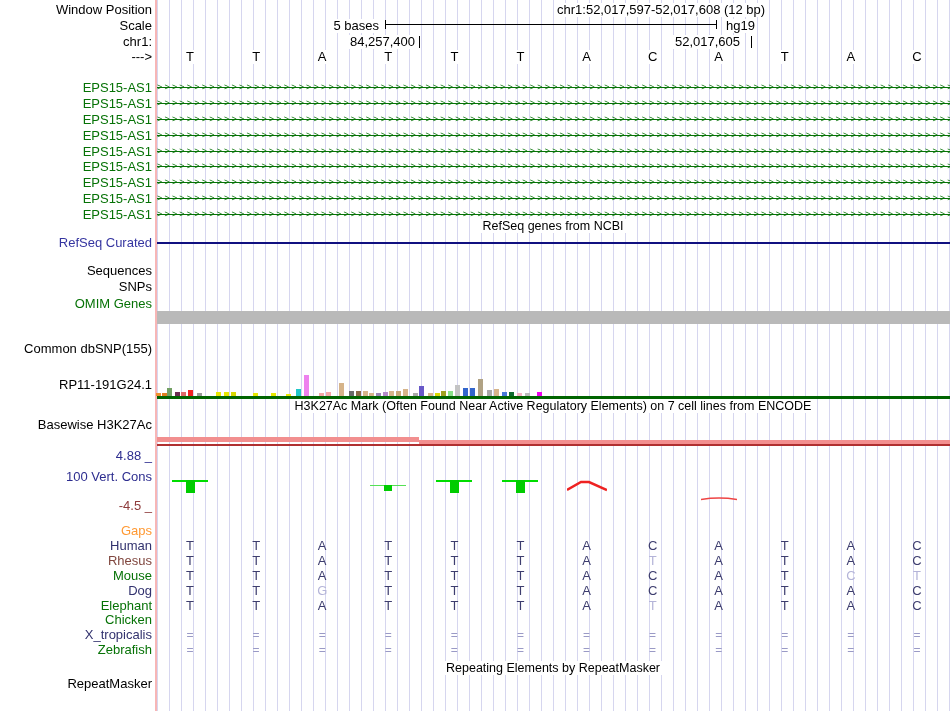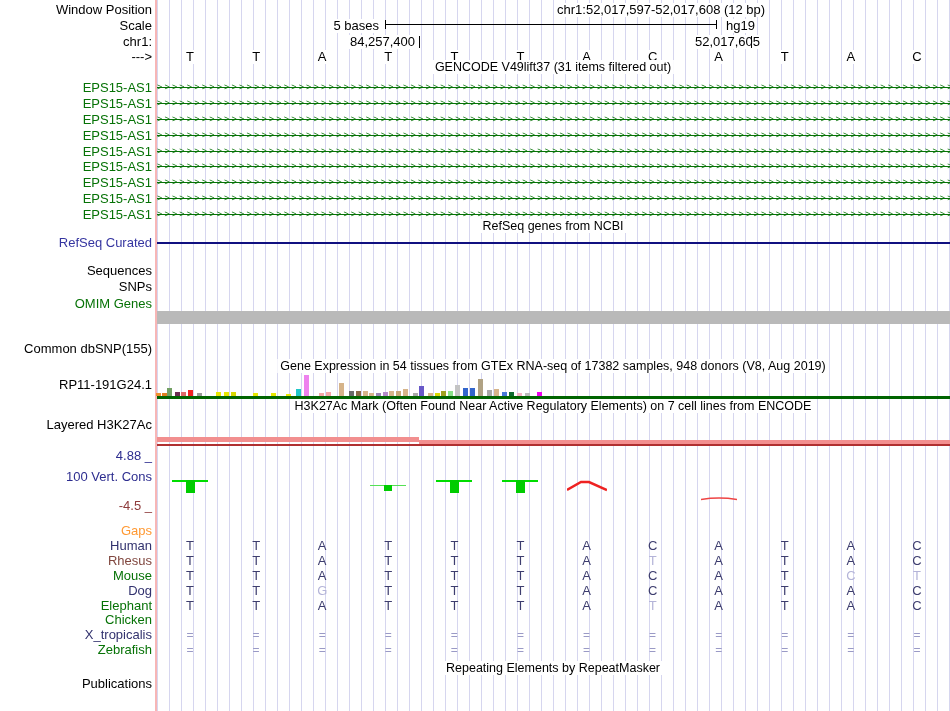--- a/index.html
+++ b/index.html
@@ -38,55 +38,53 @@
   <div class="hdrtxt" style="left:555px;top:3px">chr1:52,017,597-52,017,608 (12 bp)</div>
 
   <div class="hdrtxt" style="right:569px;top:19px;text-align:right">5 bases</div>
   <div class="scalebar-line"></div>
   <div class="tick" style="left:385px;top:20px;height:9px"></div>
   <div class="tick" style="left:716px;top:20px;height:9px"></div>
   <div class="hdrtxt" style="left:724px;top:19px">hg19</div>
 
   <div class="hdrtxt" style="right:533px;top:35px;text-align:right">84,257,400</div>
   <div class="tick" style="left:419px;top:36px;height:12px"></div>
-  <div class="hdrtxt" style="right:188px;top:35px;text-align:right">52,017,605</div>
+  <div class="hdrtxt" style="right:208px;top:35px;text-align:right">52,017,605</div>
   <div class="tick" style="left:751px;top:36px;height:12px"></div>
 
   <div id="base-row">
       <div style="position: absolute; left: 190.042px; top: 50px; transform: translateX(-50%); font: 13px / 14px &quot;Liberation Sans&quot;, sans-serif; z-index: 3; background: rgb(255, 255, 255); padding: 0px 2px;">T</div>
       <div style="position: absolute; left: 256.125px; top: 50px; transform: translateX(-50%); font: 13px / 14px &quot;Liberation Sans&quot;, sans-serif; z-index: 3; background: rgb(255, 255, 255); padding: 0px 2px;">T</div>
       <div style="position: absolute; left: 322.208px; top: 50px; transform: translateX(-50%); font: 13px / 14px &quot;Liberation Sans&quot;, sans-serif; z-index: 3; background: rgb(255, 255, 255); padding: 0px 2px;">A</div>
       <div style="position: absolute; left: 388.292px; top: 50px; transform: translateX(-50%); font: 13px / 14px &quot;Liberation Sans&quot;, sans-serif; z-index: 3; background: rgb(255, 255, 255); padding: 0px 2px;">T</div>
       <div style="position: absolute; left: 454.375px; top: 50px; transform: translateX(-50%); font: 13px / 14px &quot;Liberation Sans&quot;, sans-serif; z-index: 3; background: rgb(255, 255, 255); padding: 0px 2px;">T</div>
       <div style="position: absolute; left: 520.458px; top: 50px; transform: translateX(-50%); font: 13px / 14px &quot;Liberation Sans&quot;, sans-serif; z-index: 3; background: rgb(255, 255, 255); padding: 0px 2px;">T</div>
       <div style="position: absolute; left: 586.542px; top: 50px; transform: translateX(-50%); font: 13px / 14px &quot;Liberation Sans&quot;, sans-serif; z-index: 3; background: rgb(255, 255, 255); padding: 0px 2px;">A</div>
       <div style="position: absolute; left: 652.625px; top: 50px; transform: translateX(-50%); font: 13px / 14px &quot;Liberation Sans&quot;, sans-serif; z-index: 3; background: rgb(255, 255, 255); padding: 0px 2px;">C</div>
       <div style="position: absolute; left: 718.708px; top: 50px; transform: translateX(-50%); font: 13px / 14px &quot;Liberation Sans&quot;, sans-serif; z-index: 3; background: rgb(255, 255, 255); padding: 0px 2px;">A</div>
       <div style="position: absolute; left: 784.792px; top: 50px; transform: translateX(-50%); font: 13px / 14px &quot;Liberation Sans&quot;, sans-serif; z-index: 3; background: rgb(255, 255, 255); padding: 0px 2px;">T</div>
       <div style="position: absolute; left: 850.875px; top: 50px; transform: translateX(-50%); font: 13px / 14px &quot;Liberation Sans&quot;, sans-serif; z-index: 3; background: rgb(255, 255, 255); padding: 0px 2px;">A</div>
       <div style="position: absolute; left: 916.958px; top: 50px; transform: translateX(-50%); font: 13px / 14px &quot;Liberation Sans&quot;, sans-serif; z-index: 3; background: rgb(255, 255, 255); padding: 0px 2px;">C</div>
     </div>
 
-  <div class="title" style="top:60px">GENCODE V49lift37 (31 items filtered out)</div>
   <div class="title" style="top:219px">RefSeq genes from NCBI</div>
-  <div class="title" style="top:359px">Gene Expression in 54 tissues from GTEx RNA-seq of 17382 samples, 948 donors (V8, Aug 2019)</div>
   <div class="title" style="top:399px">H3K27Ac Mark (Often Found Near Active Regulatory Elements) on 7 cell lines from ENCODE</div>
   <div class="title" style="top:661px">Repeating Elements by RepeatMasker</div>
 
   <div class="glabel blue" style="top:236px">RefSeq Curated</div>
   <div class="glabel" style="top:264px">Sequences</div>
   <div class="glabel" style="top:280px">SNPs</div>
   <div class="glabel green" style="top:297px">OMIM Genes</div>
   <div class="glabel" style="top:342px">Common dbSNP(155)</div>
   <div class="glabel" style="top:378px">RP11-191G24.1</div>
-  <div class="glabel" style="top:418px">Layered H3K27Ac</div>
+  <div class="glabel" style="top:418px">Basewise H3K27Ac</div>
   <div class="glabel navy" style="top:449px">4.88 _</div>
   <div class="glabel navy" style="top:470px">100 Vert. Cons</div>
   <div class="glabel maroon" style="top:499px">-4.5 _</div>
-  <div class="glabel" style="top:677px">Publications</div>
+  <div class="glabel" style="top:677px">RepeatMasker</div>
 
   <div class="rule" style="left:157px;top:242px;width:793px;height:2px;background:#101080"></div>
   <div class="rule" style="left:157px;top:311px;width:793px;height:13px;background:#b9b9b9"></div>
   <div class="rule" style="left:157px;top:396px;width:793px;height:3px;background:#006400"></div>
 
   <div id="gencode-rows">
       <div style="position: absolute; right: 798px; top: 81px; font: 13px / 14px &quot;Liberation Sans&quot;, sans-serif; color: rgb(6, 114, 6); white-space: nowrap; z-index: 3;">EPS15-AS1</div>
       <div style="position: absolute; left: 157px; top: 81px; width: 793px; height: 13px; overflow: hidden; z-index: 2;">
         <div style="position: absolute; left: 0px; right: 0px; top: 6px; height: 1px; background: rgb(6, 114, 6);"></div>
         <div style="position: absolute; left: 0px; top: 0px; width: 100%; height: 13px; line-height: 13px; font-size: 9px; letter-spacing: 2.2px; color: rgb(6, 114, 6); white-space: nowrap;">&gt;&gt;&gt;&gt;&gt;&gt;&gt;&gt;&gt;&gt;&gt;&gt;&gt;&gt;&gt;&gt;&gt;&gt;&gt;&gt;&gt;&gt;&gt;&gt;&gt;&gt;&gt;&gt;&gt;&gt;&gt;&gt;&gt;&gt;&gt;&gt;&gt;&gt;&gt;&gt;&gt;&gt;&gt;&gt;&gt;&gt;&gt;&gt;&gt;&gt;&gt;&gt;&gt;&gt;&gt;&gt;&gt;&gt;&gt;&gt;&gt;&gt;&gt;&gt;&gt;&gt;&gt;&gt;&gt;&gt;&gt;&gt;&gt;&gt;&gt;&gt;&gt;&gt;&gt;&gt;&gt;&gt;&gt;&gt;&gt;&gt;&gt;&gt;&gt;&gt;&gt;&gt;&gt;&gt;&gt;&gt;&gt;&gt;&gt;&gt;&gt;&gt;&gt;&gt;&gt;&gt;&gt;&gt;&gt;&gt;</div>

